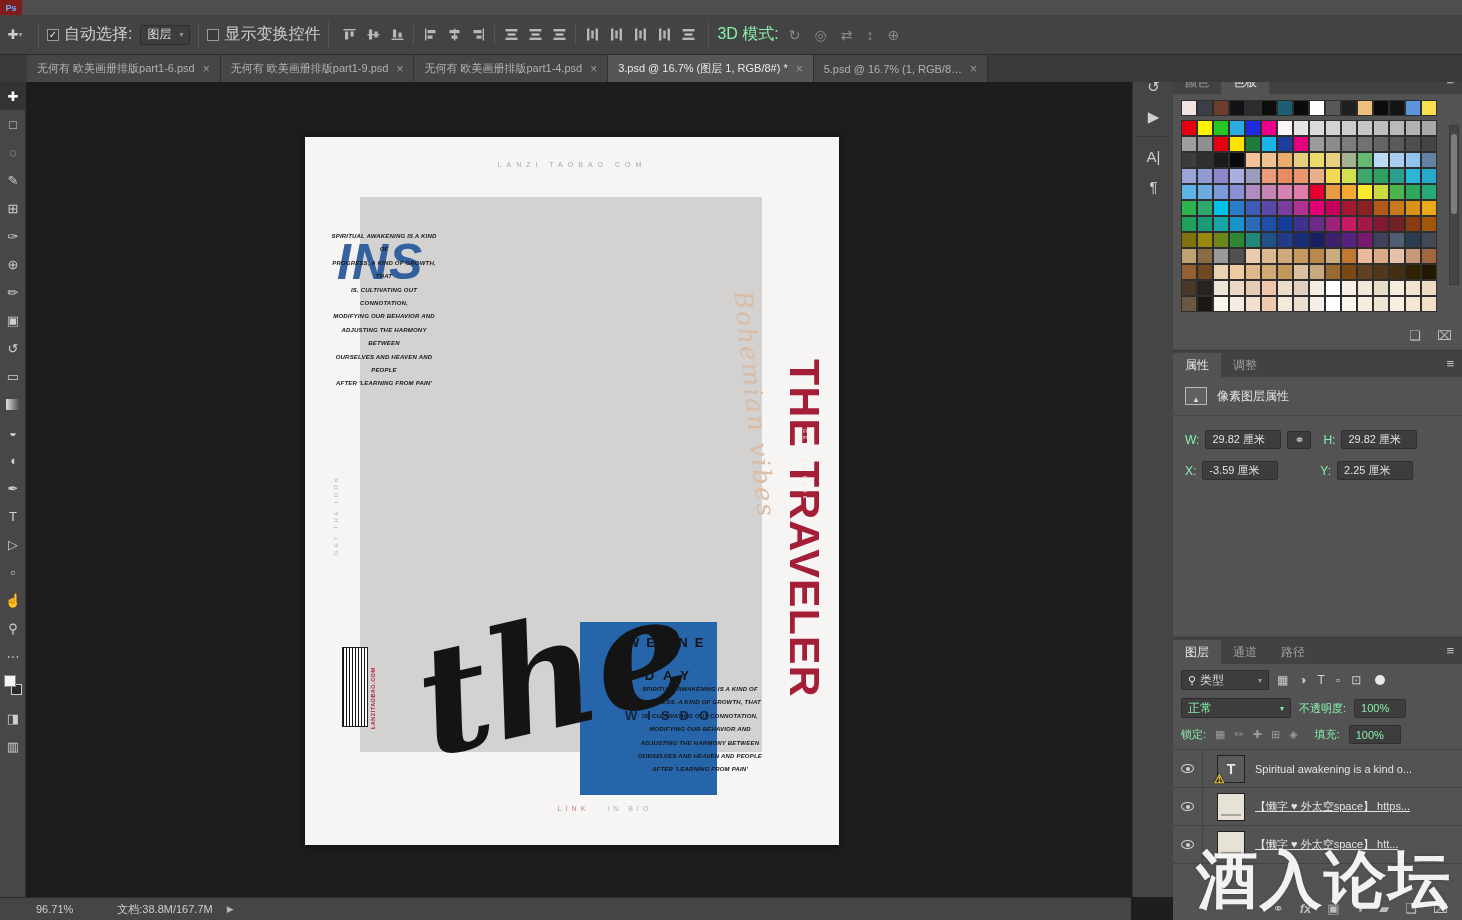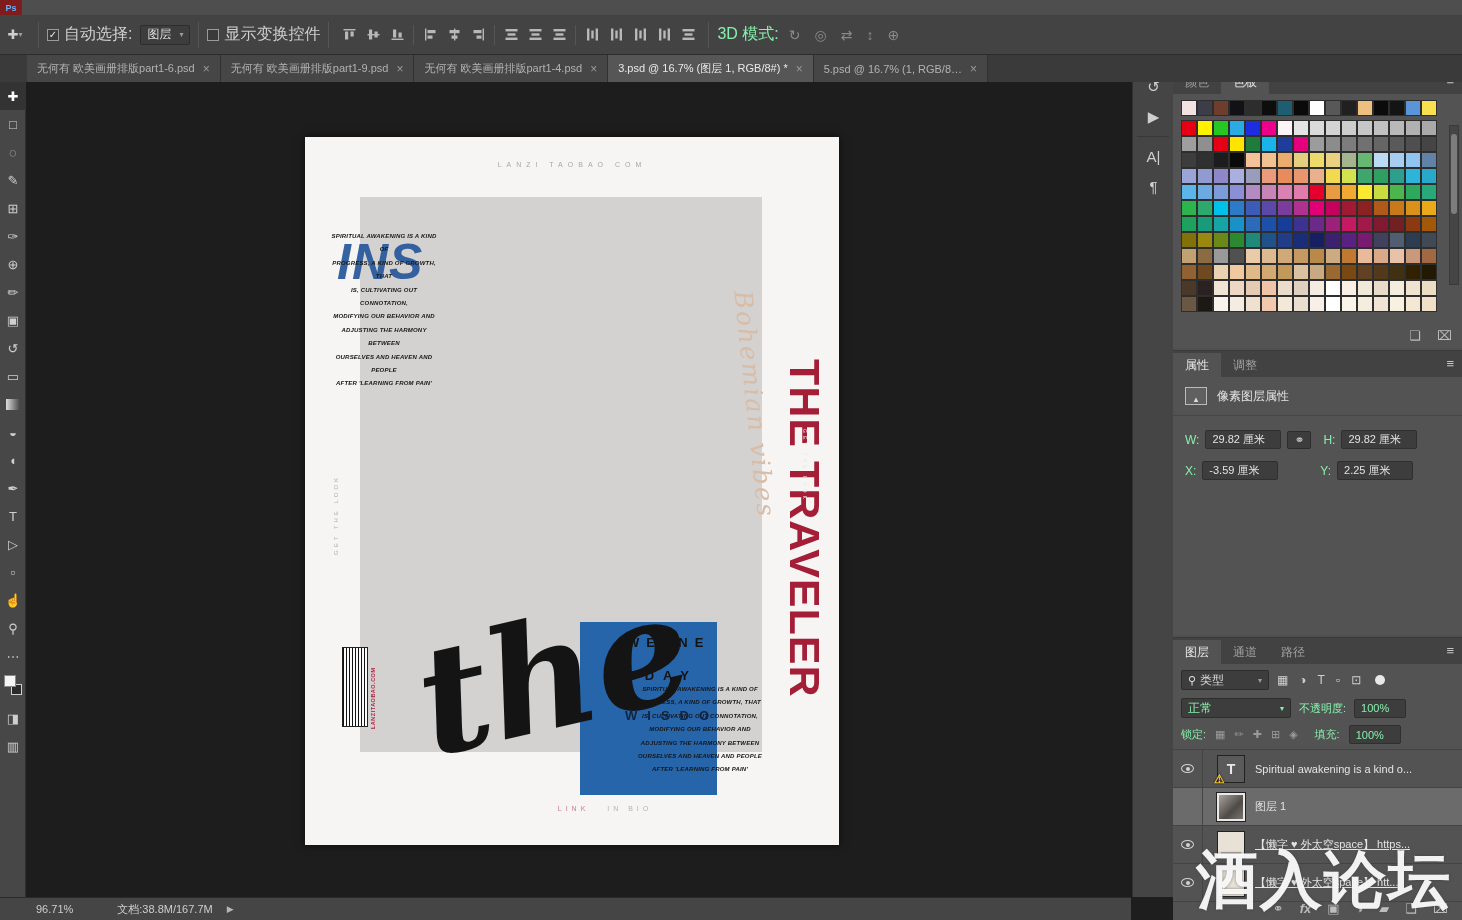--- a/index.html
+++ b/index.html
@@ -656,25 +656,20 @@
     <div id="layer-list">
         <div class="lrow">
           <div class="eyecell">
             <span class="eye">
               <i></i>
             </span>
           </div>
           <div class="thumb t-text">T<span class="warn">⚠</span></div>
           <span class="lname">Spiritual awakening is a kind o...</span>
         </div>
-        <div class="lrow selected">
-          <div class="eyecell"></div>
-          <div class="thumb t-img"></div>
-          <span class="lname">图层 1</span>
-        </div>
         <div class="lrow">
           <div class="eyecell">
             <span class="eye">
               <i></i>
             </span>
           </div>
           <div class="thumb t-doc">
             <i></i>
           </div>
           <span class="lname und">【懒字 ♥ 外太空space】 https...</span>

